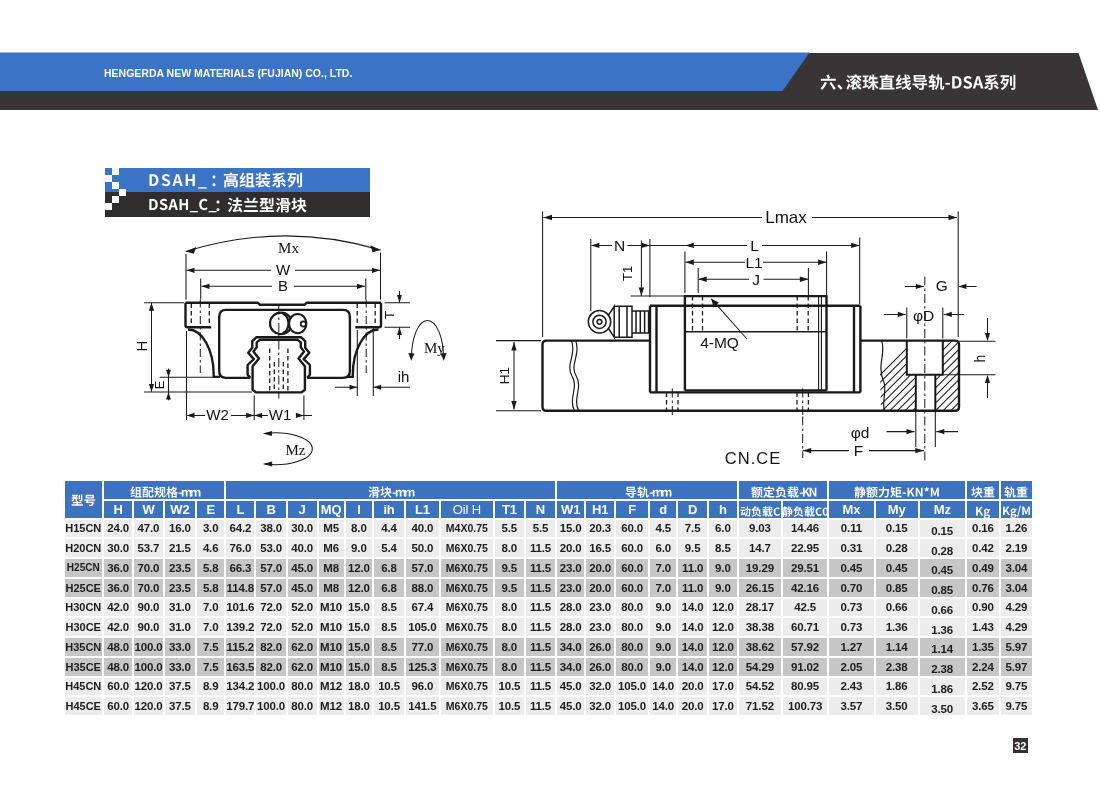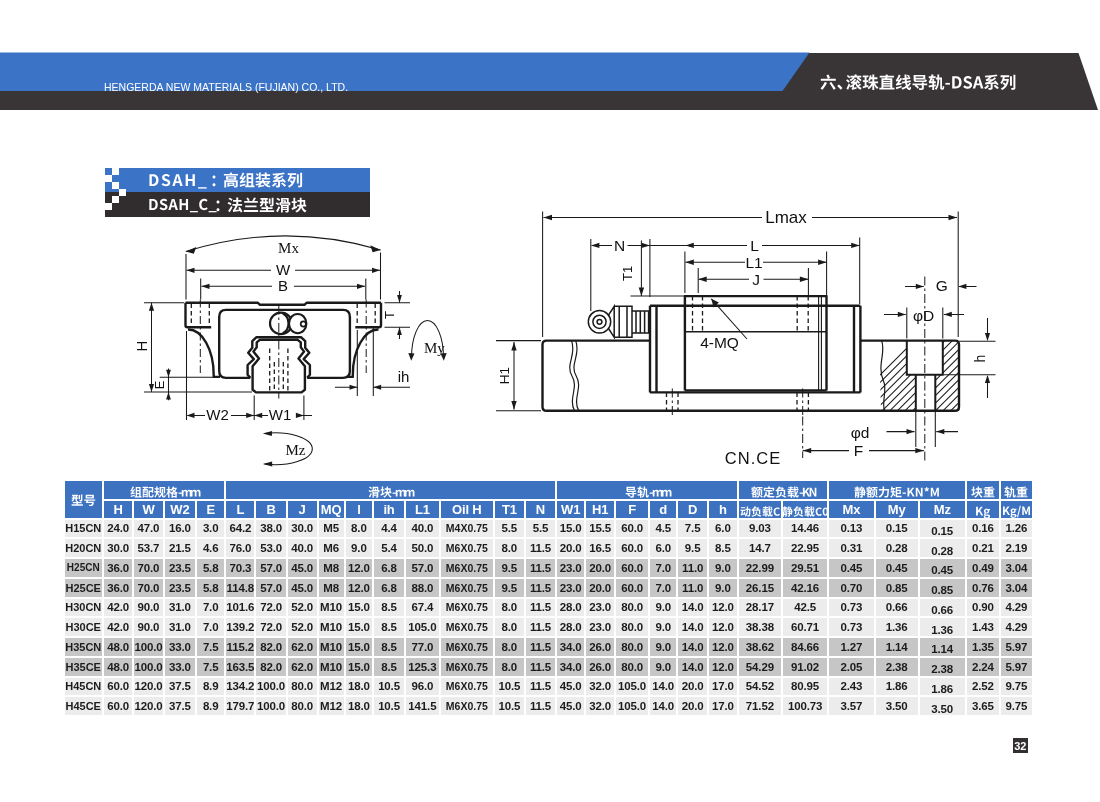--- a/index.html
+++ b/index.html
@@ -7,21 +7,21 @@
 td,th{text-align:center;vertical-align:middle;overflow:hidden;white-space:nowrap}
 .hd{background:#3c72c0;color:#fff}
 .r0 td{background:#ececec}
 .r1 td{background:#c6c6c6}
 td{font-size:11.5px;letter-spacing:-0.15px;color:#1c1c1c;font-weight:bold}
 </style></head><body>
 <svg class="abs" style="left:0;top:0" width="1100" height="130">
 <polygon points="0,53 1078.5,53 1098,110 0,110" fill="#393436"></polygon>
 <polygon points="0,52.5 809.5,52.5 782.5,91 0,91" fill="#3b73c6"></polygon>
 </svg>
-<div class="abs" style="left:104px;top:81px;font-size:10.5px;font-weight:normal;color:#fff;letter-spacing:0">HENGERDA NEW MATERIALS (FUJIAN) CO., LTD.</div>
+<div class="abs" style="left:104px;top:67px;font-size:10.5px;font-weight:bold;color:#fff;letter-spacing:0">HENGERDA NEW MATERIALS (FUJIAN) CO., LTD.</div>
 <svg style="position:absolute;left:819.8px;top:73.5px;overflow:visible" width="196" height="16" fill="#fff">
     <path transform="translate(0.0,14.5) scale(0.016500,-0.016500)" d="M290 387C227 248 126 94 34 0C67 -19 127 -59 155 -82C243 24 351 192 425 344ZM572 338C657 206 774 30 825 -76L953 -6C894 100 771 270 688 394ZM385 806C417 740 458 652 475 598H48V473H956V598H481L610 646C589 700 544 785 511 848Z"></path>
     <path transform="translate(16.5,14.5) scale(0.016500,-0.016500)" d="M255 -69 362 23C312 85 215 184 144 242L40 152C109 92 194 6 255 -69Z"></path>
     <path transform="translate(25.6,14.5) scale(0.016500,-0.016500)" d="M28 491C80 450 147 390 178 351L257 428C224 467 155 522 103 559ZM68 756C121 715 187 655 217 615L291 685V665H442C384 615 310 567 244 538L307 445C393 489 483 570 549 642L497 665H721L678 613C753 561 854 485 899 434L969 522C928 563 851 620 783 665H951V767H683C673 796 659 831 646 858L526 828L548 767H291V696C257 734 193 787 143 823ZM50 -13 155 -74C183 -10 212 62 240 135C261 113 286 82 298 62C338 77 376 96 411 117V85C411 37 379 6 357 -7C374 -26 399 -67 406 -90C429 -76 466 -61 667 -12C663 12 661 56 662 86L516 55V194C544 219 570 247 592 278C655 115 754 -7 906 -74C922 -43 956 2 982 25C916 49 859 85 812 130C856 156 907 189 950 222L858 289C831 263 789 231 750 204C722 244 699 288 682 336L747 344C765 324 780 305 791 289L877 351C841 397 766 471 714 523L633 470L674 425L510 407C561 449 613 498 657 548L549 598C492 519 407 445 379 424C353 403 333 390 310 386C323 356 339 304 345 282C364 290 389 297 483 310C427 247 343 195 249 159L280 244L186 306C145 191 90 65 50 -13Z"></path>
     <path transform="translate(42.1,14.5) scale(0.016500,-0.016500)" d="M463 802C448 690 418 578 368 507C394 494 441 464 461 447C483 481 502 522 519 568H622V430H385V322H577C519 209 425 102 323 44C348 23 384 -19 402 -48C487 9 563 97 622 198V-89H737V201C786 107 846 21 909 -36C930 -6 968 36 994 57C912 116 831 218 778 322H970V430H737V568H926V676H737V850H622V676H551C559 711 566 747 572 783ZM32 124 55 10C151 37 274 70 388 102L373 211L268 183V394H367V504H268V681H384V792H38V681H154V504H45V394H154V153Z"></path>
     <path transform="translate(58.6,14.5) scale(0.016500,-0.016500)" d="M172 621V48H42V-60H960V48H832V621H525L536 672H934V779H557L567 840L433 853L428 779H67V672H415L407 621ZM288 382H710V332H288ZM288 470V522H710V470ZM288 244H710V191H288ZM288 48V103H710V48Z"></path>
     <path transform="translate(75.1,14.5) scale(0.016500,-0.016500)" d="M48 71 72 -43C170 -10 292 33 407 74L388 173C263 133 132 93 48 71ZM707 778C748 750 803 709 831 683L903 753C874 778 817 817 777 840ZM74 413C90 421 114 427 202 438C169 391 140 355 124 339C93 302 70 280 44 274C57 245 75 191 81 169C107 184 148 196 392 243C390 267 392 313 395 343L237 317C306 398 372 492 426 586L329 647C311 611 291 575 270 541L185 535C241 611 296 705 335 794L223 848C187 734 118 613 96 582C74 550 57 530 36 524C49 493 68 436 74 413ZM862 351C832 303 794 260 750 221C741 260 732 304 724 351L955 394L935 498L710 457L701 551L929 587L909 692L694 659C691 723 690 788 691 853H571C571 783 573 711 577 641L432 619L451 511L584 532L594 436L410 403L430 296L608 329C619 262 633 200 649 145C567 93 473 53 375 24C402 -4 432 -45 447 -76C533 -45 615 -7 689 40C728 -40 779 -89 843 -89C923 -89 955 -57 974 67C948 80 913 105 890 133C885 52 876 27 857 27C832 27 807 57 786 109C855 166 915 231 963 306Z"></path>
     <path transform="translate(91.6,14.5) scale(0.016500,-0.016500)" d="M189 155C253 108 330 38 361 -10L449 72C421 111 366 159 312 199H617V36C617 21 611 16 590 16C571 16 491 16 430 19C446 -11 464 -57 470 -89C563 -89 631 -88 678 -73C726 -58 742 -29 742 33V199H947V310H742V368H617V310H56V199H237ZM122 763V533C122 417 182 389 377 389C424 389 681 389 729 389C872 389 918 412 934 513C899 518 851 531 821 547C812 494 795 486 718 486C653 486 426 486 375 486C268 486 248 493 248 535V552H827V823H122ZM248 721H709V655H248Z"></path>
     <path transform="translate(108.1,14.5) scale(0.016500,-0.016500)" d="M71 309C80 318 119 324 155 324H253V216L28 185L52 67L253 102V-87H367V123L474 143L468 249L367 233V324H465V432H367V574H253V432H180C209 490 239 557 266 628H458V741H305C315 771 324 802 332 832L206 857C199 819 189 779 179 741H41V628H144C123 565 103 516 92 496C71 453 55 425 32 418C46 388 65 331 71 309ZM480 661V548H563C561 383 545 144 405 -20C434 -37 474 -73 493 -96C644 94 669 357 672 548H735V48C735 -44 767 -69 832 -69H872C957 -69 972 -21 981 119C953 126 912 143 884 165C883 58 879 30 865 30H857C850 30 842 34 842 63V661H672V846H563V661Z"></path>
     <path transform="translate(124.6,14.5) scale(0.016500,-0.016500)" d="M49 233H322V339H49Z"></path>
@@ -342,21 +342,21 @@
         <td class="hd" style="font-size:13px;font-weight:bold">W</td>
         <td class="hd" style="font-size:13px;font-weight:bold">W2</td>
         <td class="hd" style="font-size:13px;font-weight:bold">E</td>
         <td class="hd" style="font-size:13px;font-weight:bold">L</td>
         <td class="hd" style="font-size:13px;font-weight:bold">B</td>
         <td class="hd" style="font-size:13px;font-weight:bold">J</td>
         <td class="hd" style="font-size:13px;font-weight:bold">MQ</td>
         <td class="hd" style="font-size:13px;font-weight:bold">l</td>
         <td class="hd" style="font-size:13px;font-weight:bold">ih</td>
         <td class="hd" style="font-size:13px;font-weight:bold">L1</td>
-        <td class="hd" style="font-size:13px;font-weight:bold">Oil H</td>
+        <td class="hd" style="font-size:13px;font-weight:normal">Oil H</td>
         <td class="hd" style="font-size:13px;font-weight:bold">T1</td>
         <td class="hd" style="font-size:13px;font-weight:bold">N</td>
         <td class="hd" style="font-size:13px;font-weight:bold">W1</td>
         <td class="hd" style="font-size:13px;font-weight:bold">H1</td>
         <td class="hd" style="font-size:13px;font-weight:bold">F</td>
         <td class="hd" style="font-size:13px;font-weight:bold">d</td>
         <td class="hd" style="font-size:13px;font-weight:bold">D</td>
         <td class="hd" style="font-size:13px;font-weight:bold">h</td>
         <td class="hd"></td>
         <td class="hd"></td>
@@ -376,28 +376,28 @@
         <td>38.0</td>
         <td>30.0</td>
         <td>M5</td>
         <td>8.0</td>
         <td>4.4</td>
         <td>40.0</td>
         <td style="font-size:10.5px;letter-spacing:0;">M4X0.75</td>
         <td>5.5</td>
         <td>5.5</td>
         <td>15.0</td>
-        <td>15.5</td>
+        <td>20.3</td>
         <td>60.0</td>
         <td>4.5</td>
         <td>7.5</td>
         <td>6.0</td>
         <td>9.03</td>
         <td>14.46</td>
-        <td>0.13</td>
+        <td>0.11</td>
         <td>0.15</td>
         <td style="vertical-align:bottom;padding-bottom:0.5px;">0.15</td>
         <td>0.16</td>
         <td>1.26</td>
       </tr>
       <tr class="r0" style="height:17.75px">
         <td style="font-size:11px;letter-spacing:0;">H20CN</td>
         <td>30.0</td>
         <td>53.7</td>
         <td>21.5</td>
@@ -416,46 +416,46 @@
         <td>16.5</td>
         <td>60.0</td>
         <td>6.0</td>
         <td>9.5</td>
         <td>8.5</td>
         <td>14.7</td>
         <td>22.95</td>
         <td>0.31</td>
         <td>0.28</td>
         <td style="vertical-align:bottom;padding-bottom:0.5px;">0.28</td>
-        <td>0.21</td>
+        <td>0.42</td>
         <td>2.19</td>
       </tr>
       <tr class="r1" style="height:17.75px">
         <td style="font-size:10px;letter-spacing:0;margin-left:13px;">H25CN</td>
         <td>36.0</td>
         <td>70.0</td>
         <td>23.5</td>
         <td>5.8</td>
-        <td>70.3</td>
+        <td>66.3</td>
         <td>57.0</td>
         <td>45.0</td>
         <td>M8</td>
         <td>12.0</td>
         <td>6.8</td>
         <td>57.0</td>
         <td style="font-size:10.5px;letter-spacing:0;">M6X0.75</td>
         <td>9.5</td>
         <td>11.5</td>
         <td>23.0</td>
         <td>20.0</td>
         <td>60.0</td>
         <td>7.0</td>
         <td>11.0</td>
         <td>9.0</td>
-        <td>22.99</td>
+        <td>19.29</td>
         <td>29.51</td>
         <td>0.45</td>
         <td>0.45</td>
         <td style="vertical-align:bottom;padding-bottom:0.5px;">0.45</td>
         <td>0.49</td>
         <td>3.04</td>
       </tr>
       <tr class="r1" style="height:17.75px">
         <td style="font-size:11px;letter-spacing:0;">H25CE</td>
         <td>36.0</td>
@@ -562,21 +562,21 @@
         <td style="font-size:10.5px;letter-spacing:0;">M6X0.75</td>
         <td>8.0</td>
         <td>11.5</td>
         <td>34.0</td>
         <td>26.0</td>
         <td>80.0</td>
         <td>9.0</td>
         <td>14.0</td>
         <td>12.0</td>
         <td>38.62</td>
-        <td>84.66</td>
+        <td>57.92</td>
         <td>1.27</td>
         <td>1.14</td>
         <td style="vertical-align:bottom;padding-bottom:0.5px;">1.14</td>
         <td>1.35</td>
         <td>5.97</td>
       </tr>
       <tr class="r1" style="height:17.75px">
         <td style="font-size:11px;letter-spacing:0;">H35CE</td>
         <td>48.0</td>
         <td>100.0</td>

